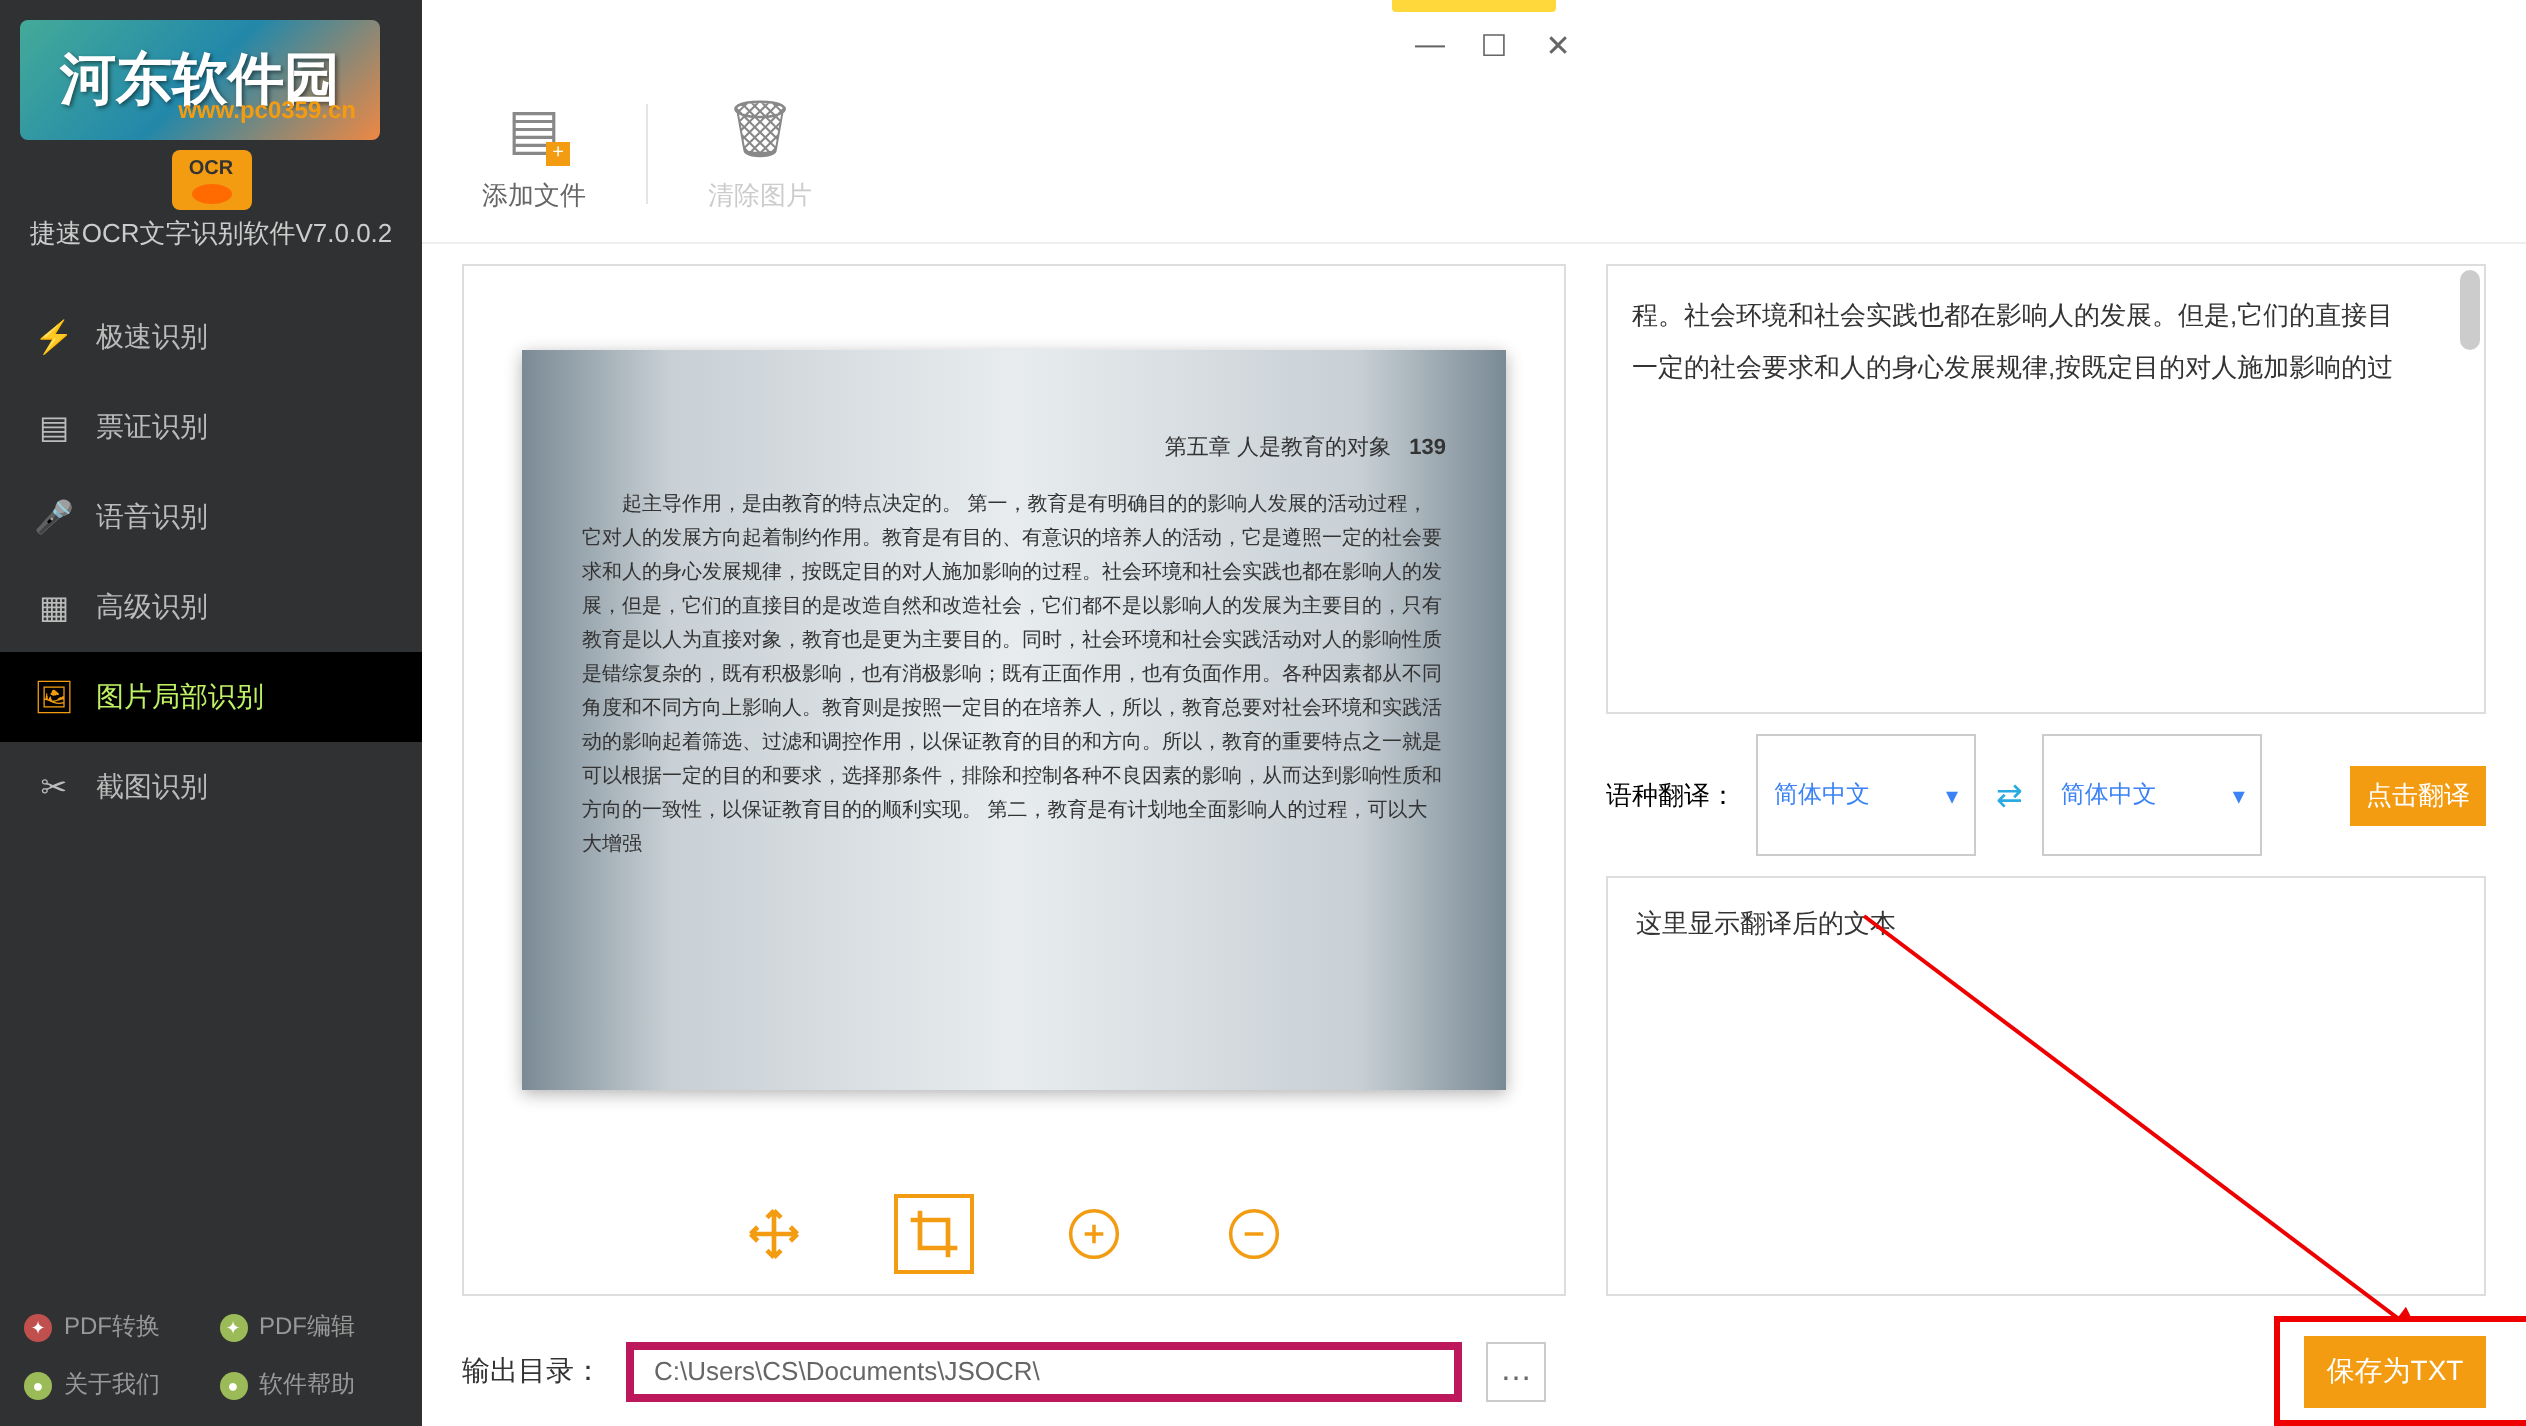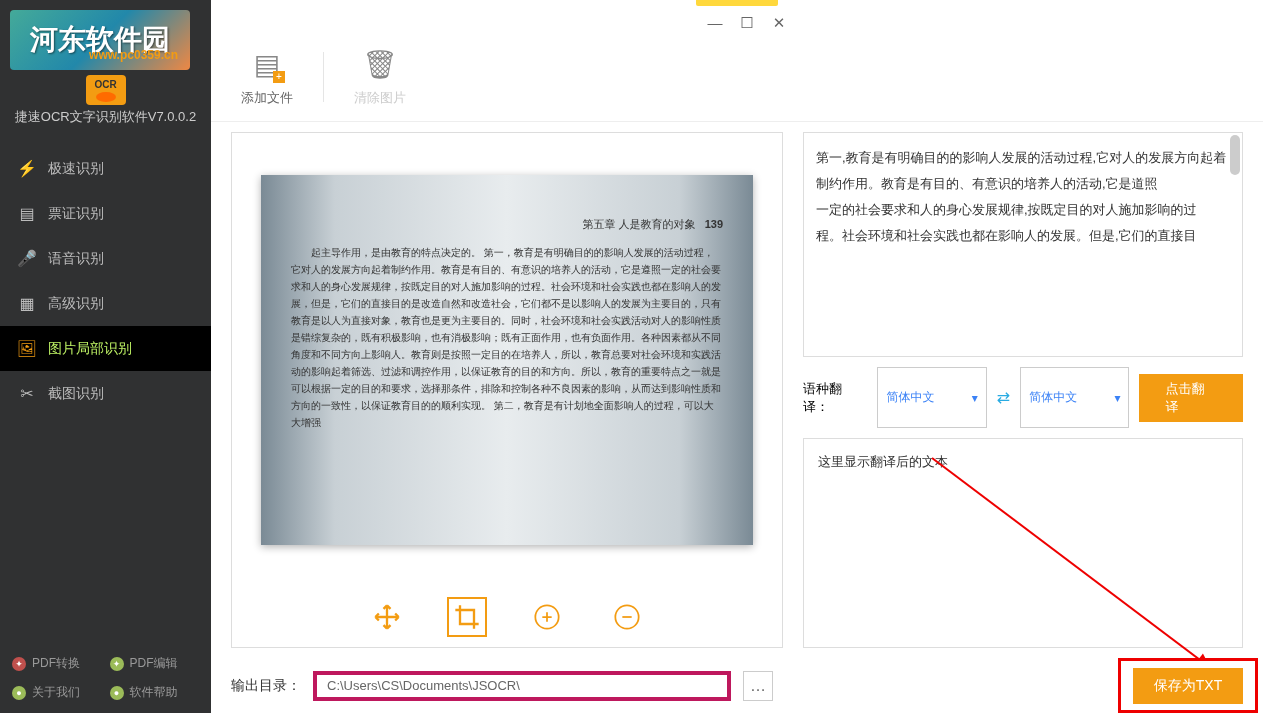--- a/index.html
+++ b/index.html
@@ -52,31 +52,31 @@
 .preview-tools { height: 60px; display: flex; align-items: center; justify-content: center; gap: 40px; }
 .ptool { width: 40px; height: 40px; display: flex; align-items: center; justify-content: center; font-size: 24px; color: #f39c12; cursor: pointer; border: 2px solid transparent; }
 .ptool.active { border: 2px solid #f39c12; }
 
 .right-panel { width: 440px; display: flex; flex-direction: column; gap: 10px; }
 .ocr-result { flex: 0 0 225px; border: 1px solid #ddd; padding: 12px; font-size: 13px; line-height: 2; color: #333; overflow-y: auto; position: relative; }
 .scrollbar { position: absolute; right: 2px; top: 2px; width: 10px; background: #ccc; border-radius: 5px; height: 40px; }
 .translate-row { display: flex; align-items: center; gap: 10px; font-size: 13px; }
 .sel { border: 1px solid #ccc; padding: 21px 8px; width: 110px; display: flex; justify-content: space-between; align-items: center; cursor: pointer; color: #3b82f6; font-size: 12px; }
 .swap { color: #29abe2; font-size: 16px; cursor: pointer; }
-.btn-translate { background: #f39c12; color: #fff; padding: 6px 26px; font-size: 13px; cursor: pointer; margin-left: auto; }
+.btn-translate { background: #f39c12; color: #fff; padding: 6px 8px; font-size: 13px; cursor: pointer; margin-left: auto; }
 .trans-result { flex: 1; border: 1px solid #ddd; padding: 14px; font-size: 13px; color: #333; position: relative; }
 .arrow-line { position: absolute; top: 18px; left: 128px; width: 340px; height: 2px; background: #e00; transform: rotate(37deg); transform-origin: left center; }
 .arrow-head { position: absolute; right: -8px; top: -6px; width: 0; height: 0; border-left: 14px solid #e00; border-top: 7px solid transparent; border-bottom: 7px solid transparent; }
 .highlight-box { position: absolute; right: 20px; bottom: 10px; width: 140px; height: 55px; border: 3px solid #e00; pointer-events: none; }
 
 .output-row { height: 55px; display: flex; align-items: center; padding: 0 20px; gap: 12px; }
 .out-label { font-size: 14px; color: #333; }
 .out-path { flex: 0 0 418px; border: 4px solid #be185d; height: 30px; padding: 0 10px; font-size: 13px; color: #666; display: flex; align-items: center; }
 .out-browse { width: 30px; height: 30px; border: 1px solid #ccc; display: flex; align-items: center; justify-content: center; cursor: pointer; font-size: 16px; color: #666; }
-.btn-save { margin-left: auto; background: #f39c12; color: #fff; width: 110px; height: 36px; font-size: 14px; cursor: pointer; display: flex; align-items: center; justify-content: center; }
+.btn-save { margin-left: auto; background: #f39c12; color: #fff; width: 91px; height: 36px; font-size: 14px; cursor: pointer; display: flex; align-items: center; justify-content: center; }
 </style>
 </head>
 <body>
 
 <div class="sidebar">
   <div class="logo-area">
     <div class="logo-img">
       <span class="logo-text">河东软件园</span>
       <span class="logo-sub">www.pc0359.cn</span>
     </div>
@@ -190,23 +190,22 @@
               <circle cx="12" cy="12" r="10"></circle>
               <path d="M8 12h8"></path>
             </svg>
           </div>
       </div>
     </div>
 
     <div class="right-panel">
       <div class="ocr-result">
         <div class="scrollbar"></div>
-        <div>第一,教育是有明确目的的影响人发展的活动过程,它对人的发展方向起着制约作用。教育是有目的、有意识的培养人的活动,它是道照</div>
+        <div>程。社会环境和社会实践也都在影响人的发展。但是,它们的直接目</div>
         <div>一定的社会要求和人的身心发展规律,按既定目的对人施加影响的过</div>
-        <div>程。社会环境和社会实践也都在影响人的发展。但是,它们的直接目</div>
       </div>
       <div class="translate-row">
         <span>语种翻译：</span>
         <div class="sel">
             <span>简体中文</span>
             <span>▾</span>
           </div>
         <span class="swap">⇄</span>
         <div class="sel">
             <span>简体中文</span>

